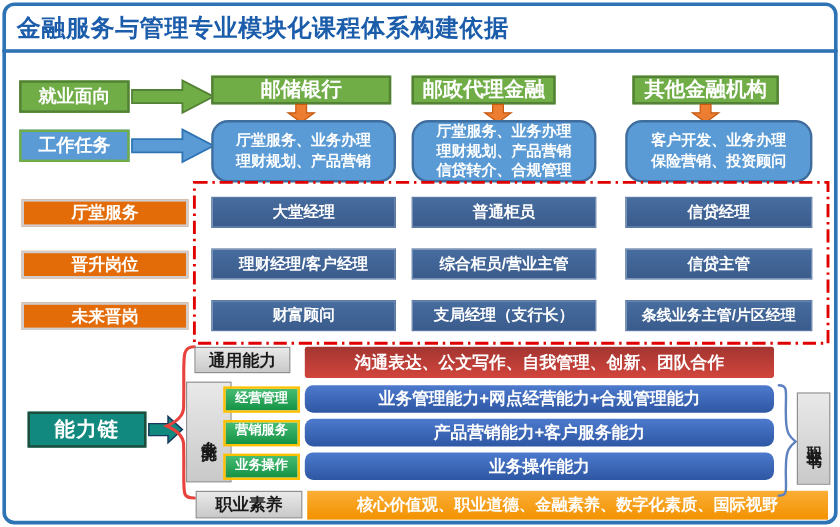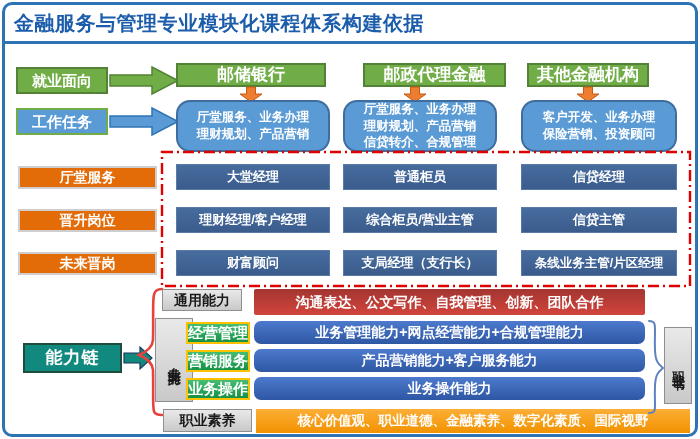--- a/index.html
+++ b/index.html
@@ -15,21 +15,21 @@
   .lbl-blue{background:#5B9BD5;border:2px solid #70AD47;color:#fff;font-size:15px;}
   .hdr-green{background:#70AD47;border:2px solid #538135;color:#fff;font-size:17px;}
   .task-box{background:#5B9BD5;border:2px solid #3F6E9E;border-radius:14px;color:#fff;
             font-size:12.5px;flex-direction:column;line-height:1.35;}
   .lbl-orange{background:#E36C09;border:2px solid #CFCDCD;color:#fff;font-size:14px;}
   .job{background:linear-gradient(180deg,#476C9E,#3A5C8D);color:#fff;font-size:13px;border:1px solid #5a7aa5;}
   .gray{background:linear-gradient(180deg,#e9e9e9,#c9c9c9);border:1px solid #8f8f8f;color:#1a1a1a;font-size:14px;}
   .vtext{writing-mode:vertical-rl;text-orientation:upright;letter-spacing:2px;font-size:13px;}
   .red-bar{background:linear-gradient(180deg,#a33531,#d2453c);color:#fff;font-size:14px;border-radius:2px;}
   .blue-bar{background:linear-gradient(180deg,#4d7ace,#2e57a3);color:#fff;font-size:14px;border-radius:7px;}
-  .tag{background:linear-gradient(180deg,#45bd72,#159246);border:2px solid #FFC000;color:#fff;font-size:15px;}
+  .tag{background:linear-gradient(180deg,#45bd72,#159246);border:2px solid #FFC000;color:#fff;font-size:11px;}
   .orange-bar{background:linear-gradient(180deg,#fcae36,#f29200);color:#fff;font-size:13.5px;}
   .chain-lbl{background:#12897E;border:2.5px solid #1E4D3B;color:#fff;font-size:17px;letter-spacing:1px;}
   svg{position:absolute;overflow:visible;}
 </style>
 </head>
 <body>
 
 <div class="frame"></div>
 
 <div class="title">金融服务与管理专业模块化课程体系构建依据</div>
@@ -46,21 +46,21 @@
 
 <div class="box hdr-green" style="left:176px;top:63px;width:150px;height:24px;">邮储银行</div>
 <svg style="left:240px;top:87px;" width="22" height="15">
   <polygon points="6.5,0 15.5,0 15.5,7 22,7 11,15 0,7 6.5,7" fill="#ED7D31" stroke="#C55A11" stroke-width="1"></polygon>
 </svg>
 <div class="box task-box" style="left:176px;top:100px;width:154px;height:52px;">
   <span>厅堂服务、业务办理</span>
   <span>理财规划、产品营销</span>
 </div>
 
-<div class="box hdr-green" style="left:343px;top:63px;width:143px;height:24px;margin-left:20px;">邮政代理金融</div>
+<div class="box hdr-green" style="left:343px;top:63px;width:120px;height:24px;">邮政代理金融</div>
 <svg style="left:404px;top:87px;" width="22" height="15">
   <polygon points="6.5,0 15.5,0 15.5,7 22,7 11,15 0,7 6.5,7" fill="#ED7D31" stroke="#C55A11" stroke-width="1"></polygon>
 </svg>
 <div class="box task-box" style="left:343px;top:100px;width:154px;height:52px;">
   <span>厅堂服务、业务办理</span>
   <span>理财规划、产品营销</span>
   <span>信贷转介、合规管理</span>
 </div>
 
 <div class="box hdr-green" style="left:527px;top:63px;width:122px;height:24px;">其他金融机构</div>
@@ -100,21 +100,21 @@
 </svg>
 
 <div class="box gray" style="left:162px;top:289px;width:80px;height:22px;">通用能力</div>
 <div class="box red-bar" style="left:254px;top:289px;width:391px;height:26px;">沟通表达、公文写作、自我管理、创新、团队合作</div>
 
 <div class="box gray vtext" style="left:155px;top:318px;width:38px;height:84px;">专业能力</div>
 
 <div class="box tag" style="left:186px;top:322px;width:64px;height:22px;">经营管理</div>
 <div class="box blue-bar" style="left:254px;top:321px;width:391px;height:23px;">业务管理能力+网点经营能力+合规管理能力</div>
 
-<div class="box tag" style="left:186px;top:350px;width:64px;height:22px;">营销服务</div>
+<div class="box tag" style="left:186px;top:350px;width:64px;height:22px;font-family:Liberation Mono, monospace;">营销服务</div>
 <div class="box blue-bar" style="left:254px;top:349px;width:391px;height:23px;">产品营销能力+客户服务能力</div>
 
 <div class="box tag" style="left:186px;top:378px;width:64px;height:22px;">业务操作</div>
 <div class="box blue-bar" style="left:254px;top:377px;width:391px;height:23px;">业务操作能力</div>
 
 <div class="box gray" style="left:163px;top:409px;width:89px;height:23px;">职业素养</div>
 <div class="box orange-bar" style="left:256px;top:409px;width:434px;height:24px;">核心价值观、职业道德、金融素养、数字化素质、国际视野</div>
 
 <svg style="left:647px;top:318px;" width="18" height="100">
   <path d="M 2,3 C 11,3 7,10 8,32 C 8.4,43 11,46 16,50 C 11,54 8.4,57 8,68 C 7,90 11,95 2,95" fill="none" stroke="#5E81C0" stroke-width="2" stroke-linecap="round"></path>

